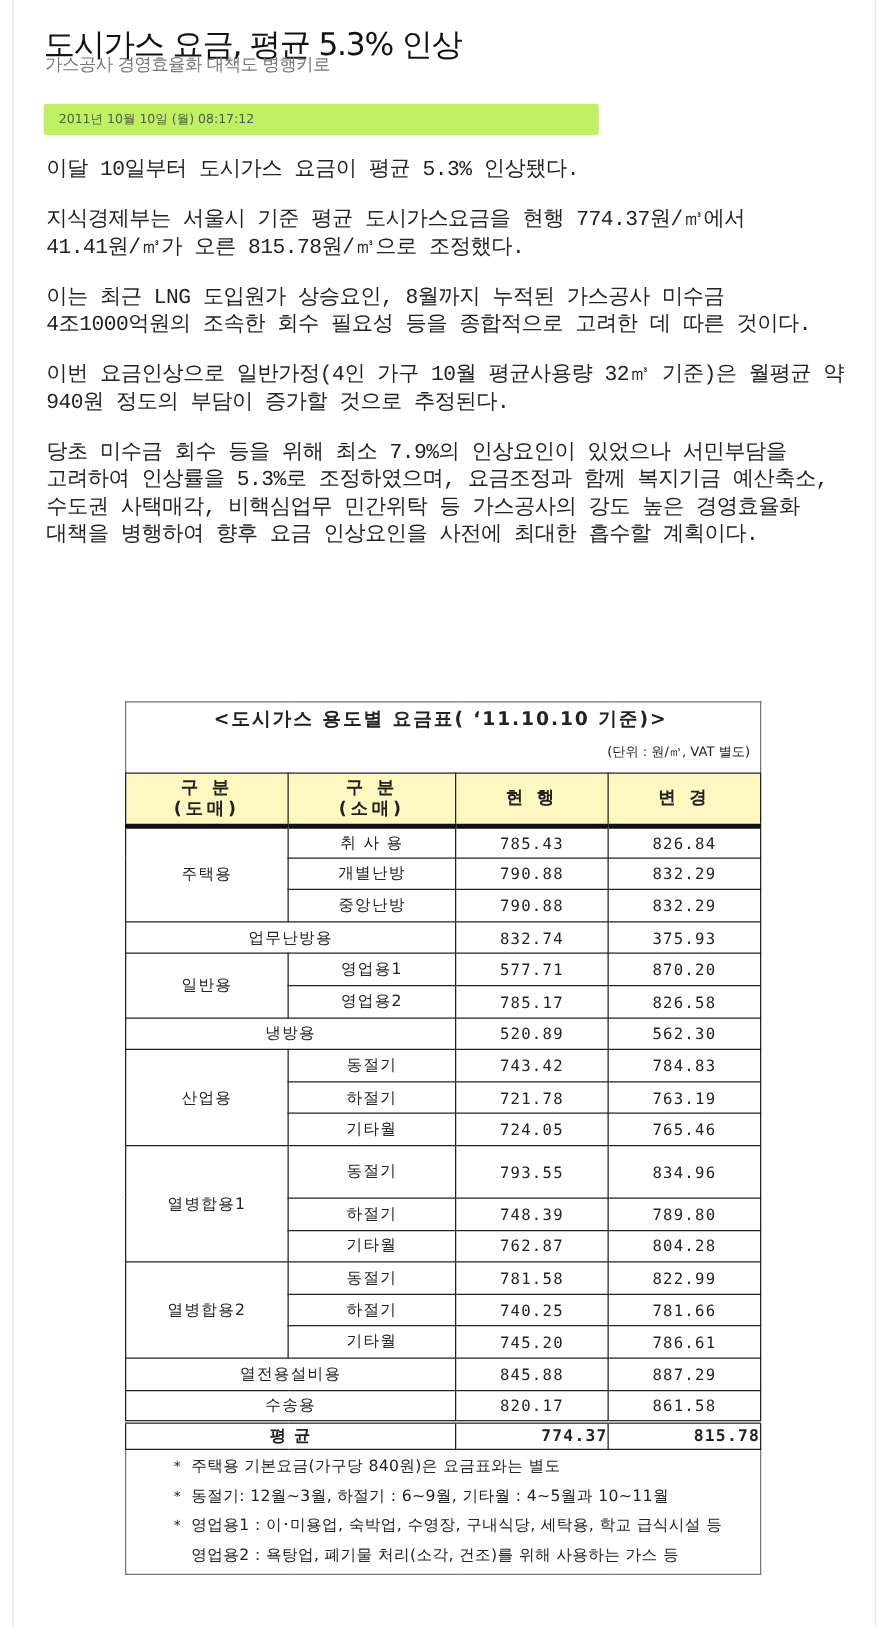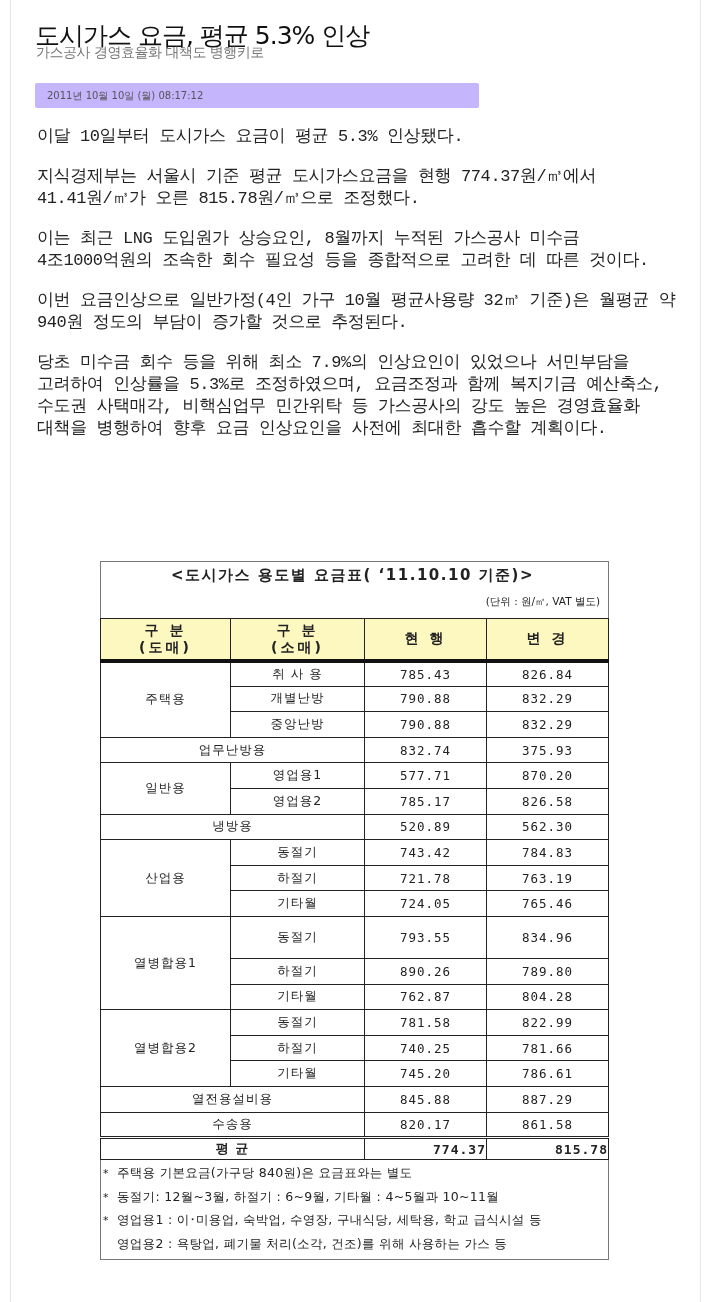--- a/index.html
+++ b/index.html
@@ -15,21 +15,21 @@
     position: absolute; left: 35px; top: 10px;
     font-size: 25px; font-weight: normal; color: #111; letter-spacing: -1px;
     line-height: 30px; white-space: nowrap; margin-top: 11px;
   }
   .subhead {
     position: absolute; left: 36px; top: 42px;
     font-size: 14px; color: #777; letter-spacing: -0.5px; line-height: 20px; white-space: nowrap;
   }
   .dateline {
     position: absolute; left: 35px; top: 83px; width: 444px; height: 25px;
-    background: #c4b5fd; border-radius: 2px;
+    background: #bef264; border-radius: 2px;
     font-size: 10px; color: #555; line-height: 25px; padding-left: 12px; white-space: nowrap;
   }
 
   .article { position: absolute; left: 37px; top: 126px; width: 640px; }
   .article p {
     font-size: 17px; line-height: 22px; color: #222; letter-spacing: -0.4px;
     margin-bottom: 18px; word-break: keep-all; font-family: Liberation Mono, monospace;
   }
 
   
@@ -43,21 +43,21 @@
   .caption-title { position: absolute; left: 0; right: 4px; top: 4px; font-size: 15px; font-weight: bold; letter-spacing: 1.5px; color: #222; }
   .caption-unit { position: absolute; right: 8px; top: 33px; font-size: 10.5px; letter-spacing: 0; color: #222; }
   tr.hdr td { background: #fdf7c0; font-weight: bold; font-size: 14px; letter-spacing: 3px; height: 42px; line-height: 17px; border-bottom: 4px solid #111; }
   tr.r td { height: 25.6px; }
   tr.tall td.sub, tr.tall td.num { height: 42px; }
   td.num { font-family: "DejaVu Sans Mono", monospace; font-size: 12.5px; letter-spacing: 0.5px; }
   tr.avg-sep td { border-bottom: 3px double #222; }
   tr.avg td { font-weight: bold; height: 22px; font-size: 13px; }
   tr.avg td.num { font-weight: bold; text-align: right; }
   .notes-cell { text-align: left !important; border: 1px solid #777 !important; padding: 2px 2px 4px 2px !important; }
-  .note-line { font-size: 12.5px; line-height: 22.5px; letter-spacing: 0.3px; white-space: nowrap; color: #222; }
+  .note-line { font-size: 12.5px; line-height: 22.5px; letter-spacing: 0.3px; white-space: nowrap; color: #222; margin-left: 36px; }
   .note-line .star { display: inline-block; width: 14px; font-size: 11px; }
   .note-line.indent { padding-left: 14px; }
 </style>
 </head>
 <body>
 
 <div class="page-frame"></div>
 
 <h1 class="headline">도시가스 요금, 평균 5.3% 인상</h1>
 <div class="subhead">가스공사 경영효율화 대책도 병행키로</div>
@@ -152,21 +152,21 @@
     </tr>
 
     <tr class="r tall">
       <td rowspan="3">열병합용1</td>
       <td class="sub">동절기</td>
       <td class="num">793.55</td>
       <td class="num">834.96</td>
     </tr>
     <tr class="r">
       <td class="sub">하절기</td>
-      <td class="num">890.26</td>
+      <td class="num">748.39</td>
       <td class="num">789.80</td>
     </tr>
     <tr class="r">
       <td class="sub">기타월</td>
       <td class="num">762.87</td>
       <td class="num">804.28</td>
     </tr>
 
     <tr class="r">
       <td rowspan="3">열병합용2</td>

